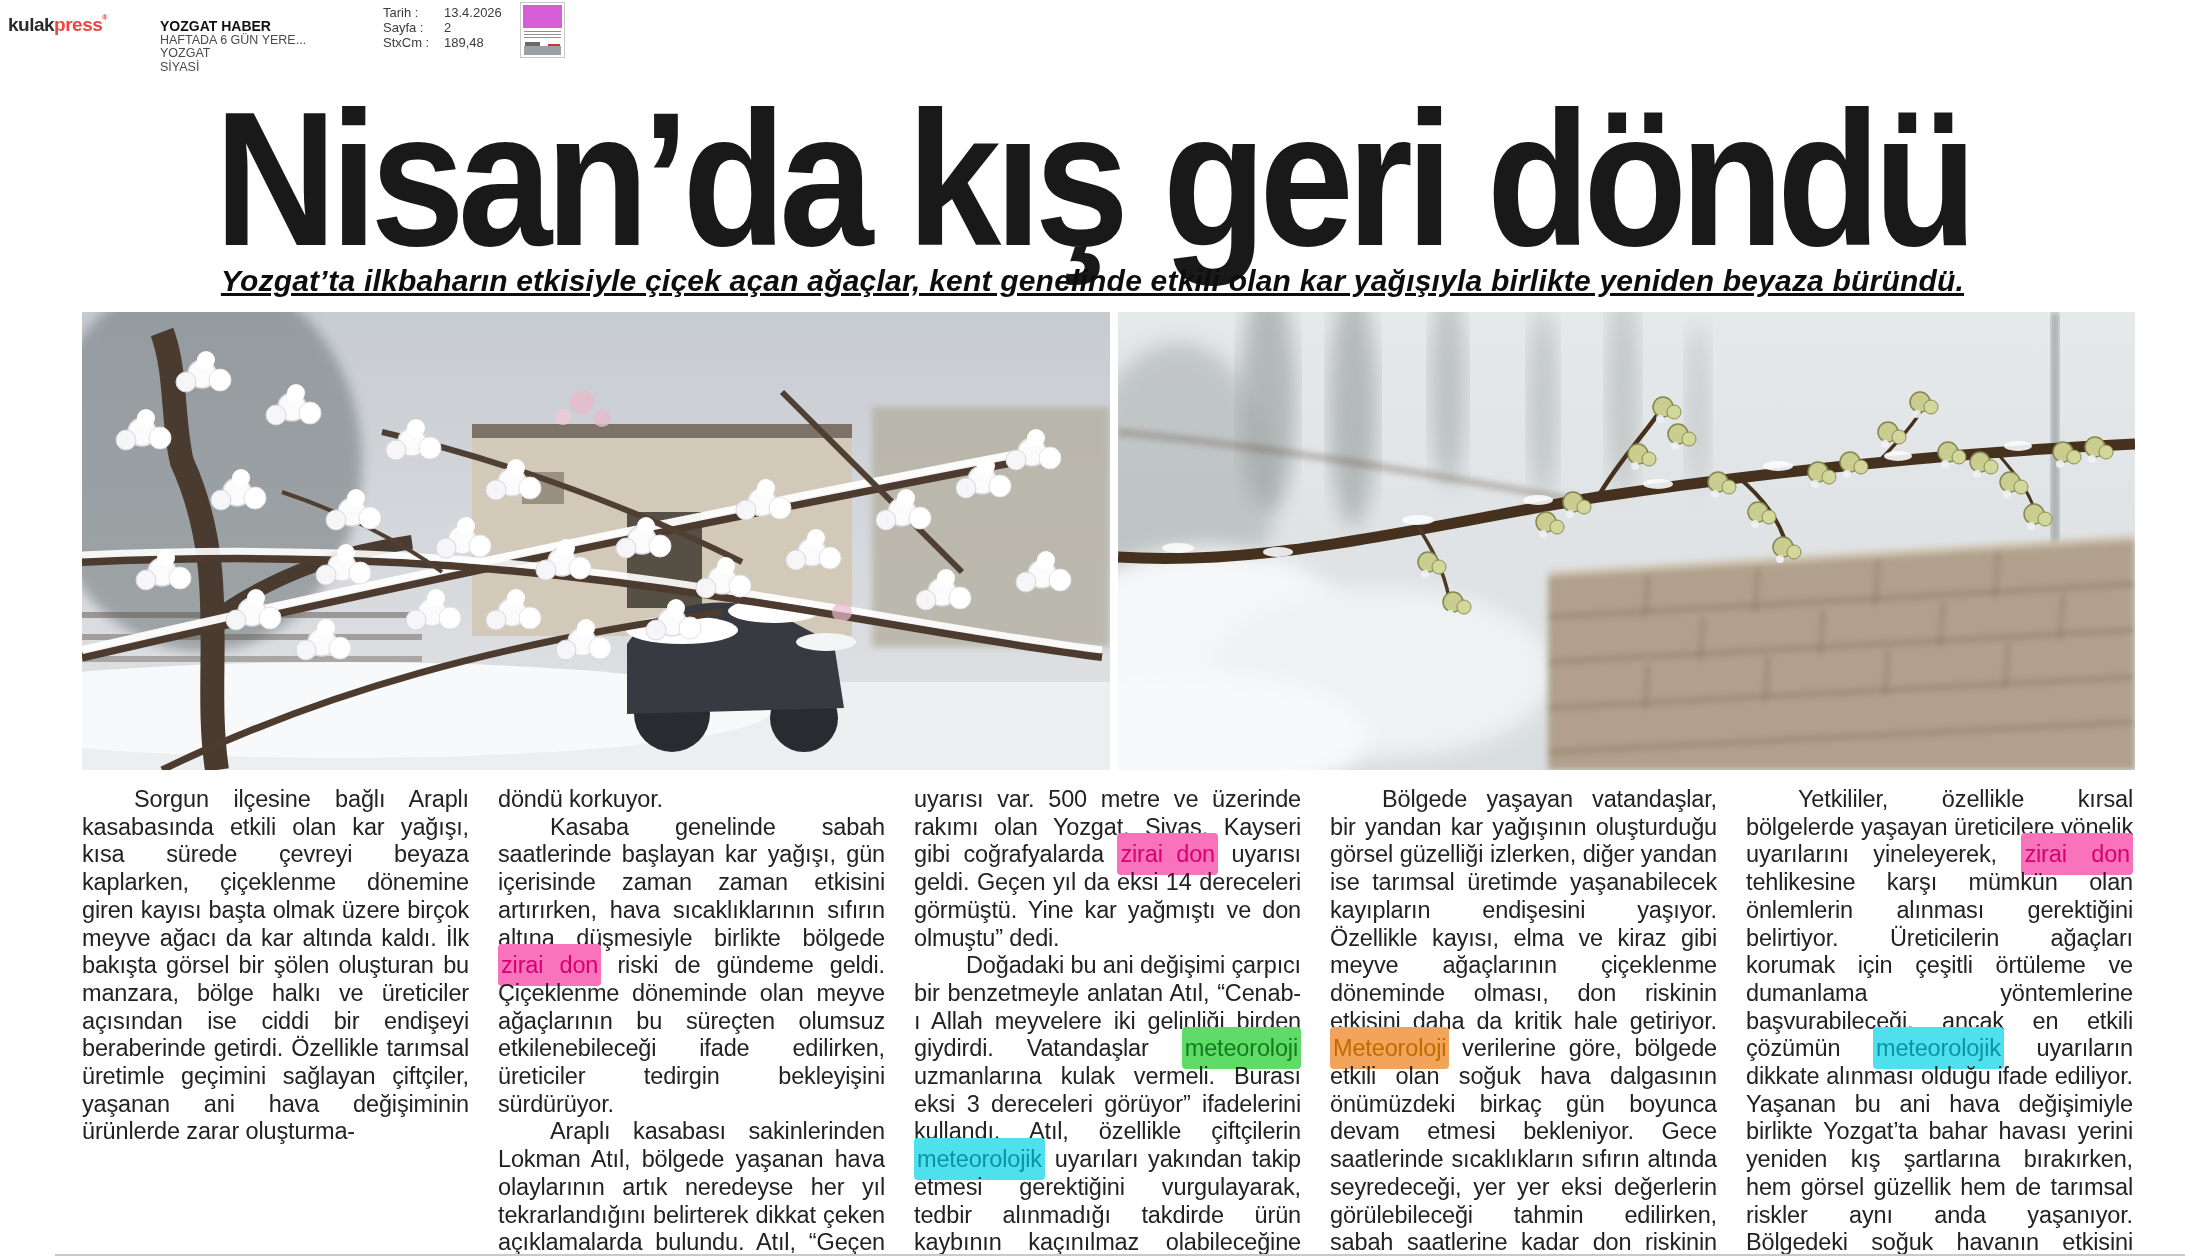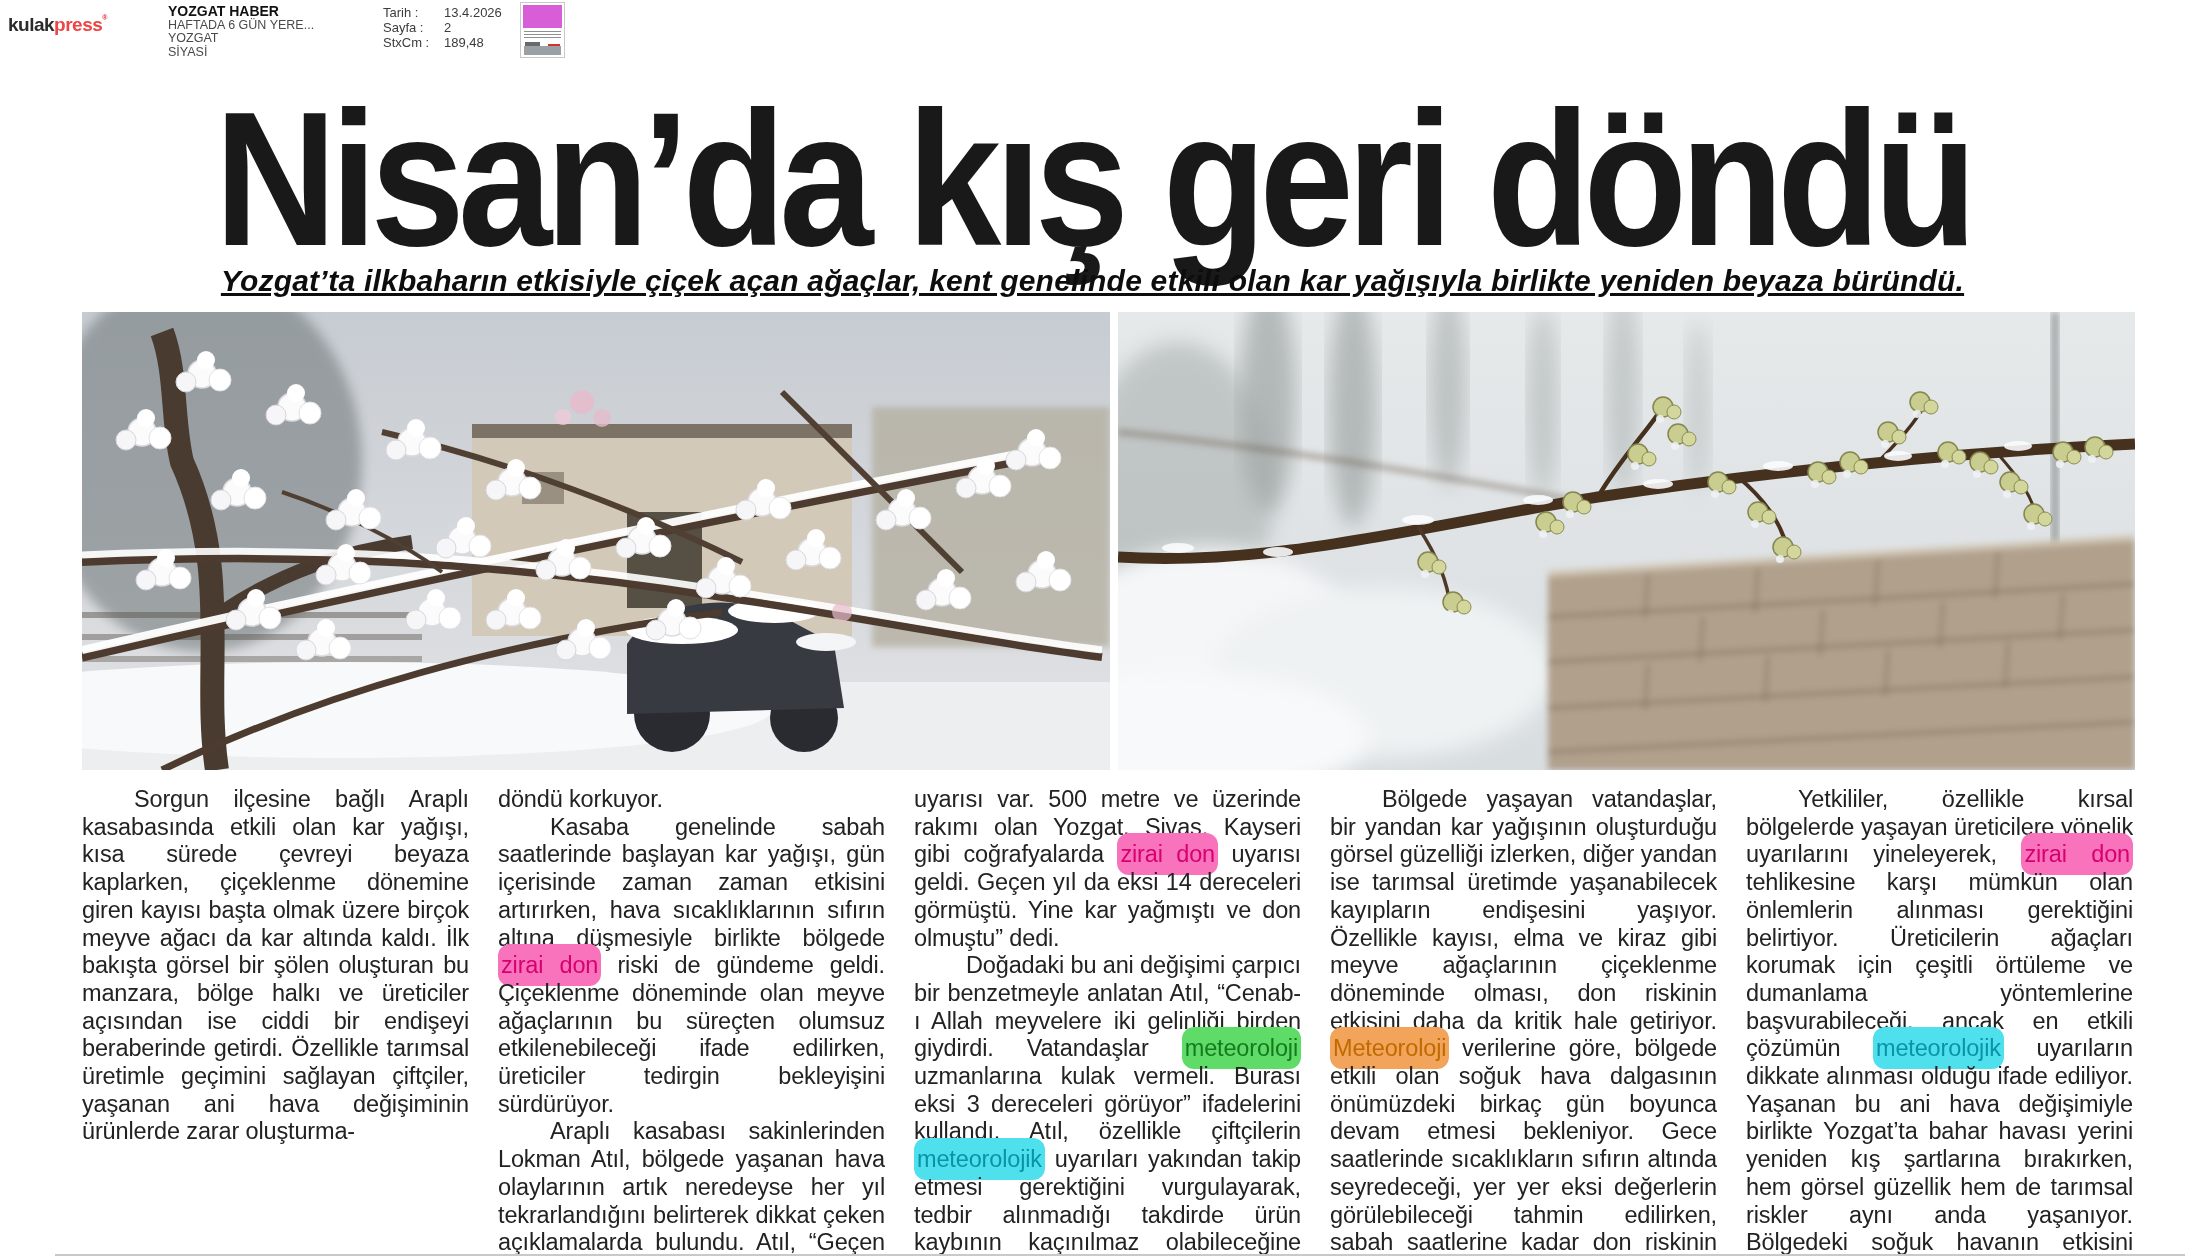--- a/index.html
+++ b/index.html
@@ -6,21 +6,21 @@
   body{
     width:2185px;height:1260px;position:relative;background:#ffffff;
     font-family:"Liberation Sans",sans-serif;overflow:hidden;color:#1a1a1a;
   }
   
   .hdr{position:absolute;left:0;top:0;width:2185px;height:62px;}
   .logo{position:absolute;left:8px;top:14px;font-size:19px;font-weight:bold;letter-spacing:-0.5px;white-space:nowrap;}
   .logo .l1{color:#2b2b2b;}
   .logo .l2{color:#ef4444;text-align:center;}
   .logo sup{font-size:7px;color:#e02128;vertical-align:top;}
-  .pub{position:absolute;left:160px;top:5px;font-size:12.5px;line-height:13.5px;color:#4a4a4a;margin-left:8px;}
+  .pub{position:absolute;left:160px;top:20px;font-size:12.5px;line-height:13.5px;color:#4a4a4a;}
   .pub .pub-name{font-weight:bold;font-size:14px;color:#111;}
   .meta{position:absolute;left:383px;top:5px;display:grid;grid-template-columns:57px auto;column-gap:4px;
         font-size:13px;line-height:15px;color:#3c3c3c;}
   .thumb{position:absolute;left:520px;top:2px;width:45px;height:56px;background:#fff;border:1px solid #c9c9c9;box-sizing:border-box;}
   .thumb-mag{position:absolute;top:2px;left:2px;right:2px;height:23px;background:#d85ed8;}
   .thumb-lines{position:absolute;top:28px;left:3px;right:3px;height:9px;
     background:repeating-linear-gradient(to bottom,#8f8f8f 0 1px,transparent 1px 3px);}
   .thumb-img{position:absolute;top:39px;left:4px;width:15px;height:8px;background:#6a6a6a;}
   .thumb-red{position:absolute;top:41px;right:4px;width:12px;height:4px;background:#d2322d;}
   .thumb-photo{position:absolute;bottom:2px;left:3px;right:3px;height:9px;background:#9aa0a4;}
@@ -39,21 +39,21 @@
   .photo{height:458px;overflow:hidden;background:#dfe2e4;}
   .photo svg{display:block;width:100%;height:100%;}
   .photo-left{width:1028px;}
   .photo-right{width:1017px;}
   
   .cols{position:absolute;left:82px;top:786px;width:2053px;height:472px;display:flex;gap:29px;overflow:hidden;}
   .textcol{flex:0 0 387px;width:387px;font-size:23.5px;line-height:27.7px;text-align:justify;
            color:#222;letter-spacing:-0.15px;overflow:hidden;}
   .para{margin:0;}
   .para.indent{text-indent:52px;}
-  .hl{padding:8px 3px;border-radius:12px;}
+  .hl{padding:8px 3px;border-radius:4px;}
   .hl-pink{background:var(--hl-pink-bg,#f873bc);color:var(--hl-pink-fg,#d6006e);}
   .hl-green{background:var(--hl-green-bg,#5fdb68);color:var(--hl-green-fg,#157a1e);}
   .hl-cyan{background:var(--hl-cyan-bg,#4fe0ee);color:var(--hl-cyan-fg,#0a93a8);}
   .hl-orange{background:var(--hl-orange-bg,#f2a45b);color:var(--hl-orange-fg,#c06a00);}
   
   .bottom-rule{position:absolute;left:55px;top:1254px;width:2130px;height:2px;background:#c9c9c9;}
 </style>
 </head>
 <body>
 

